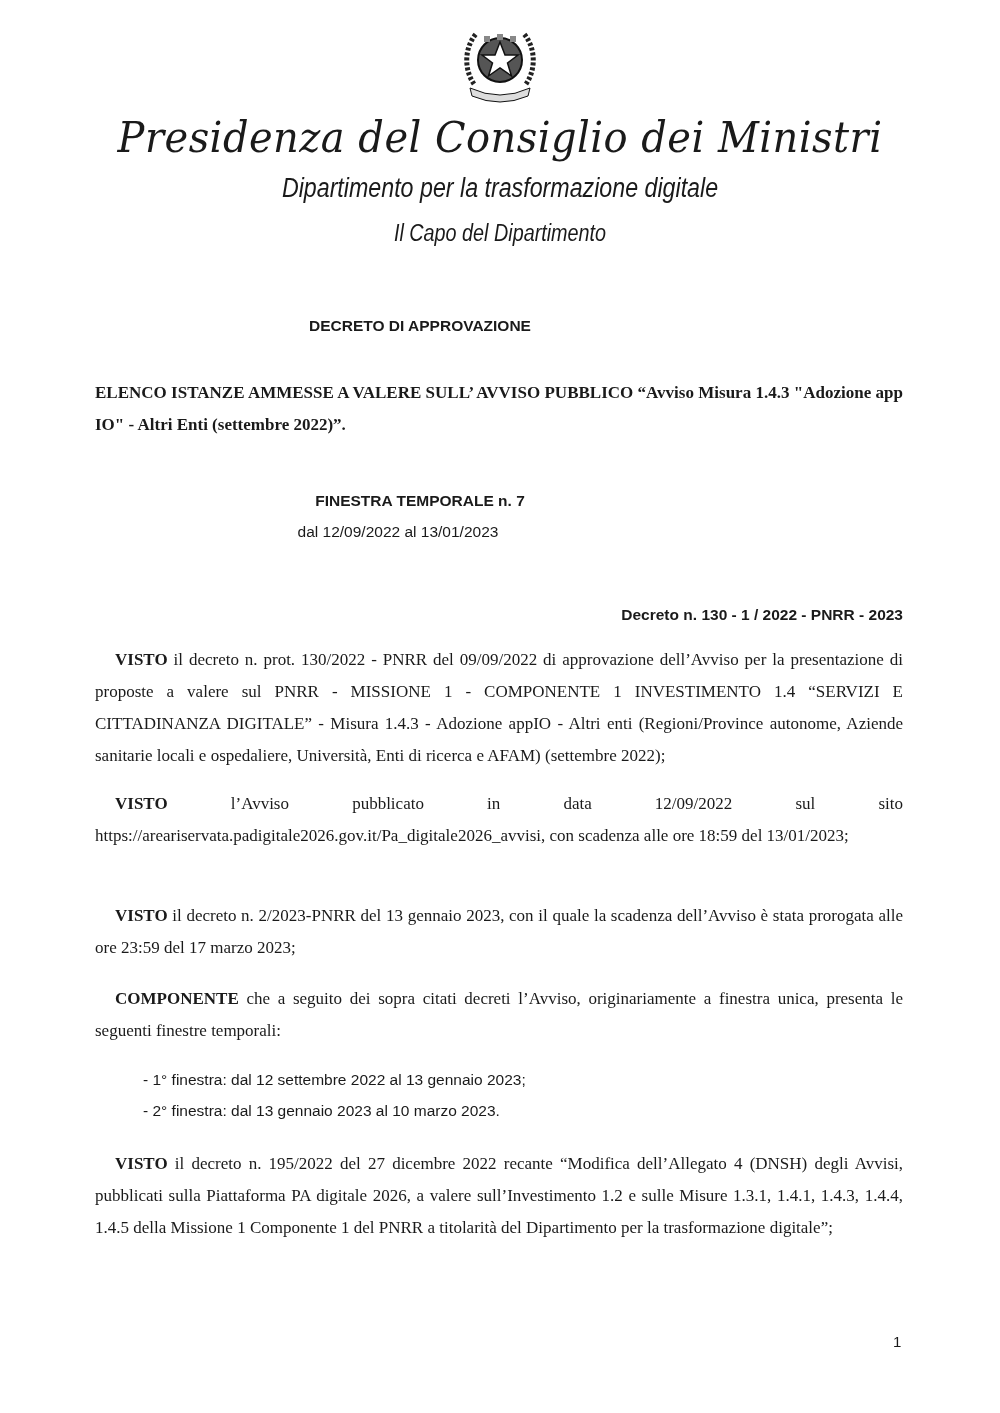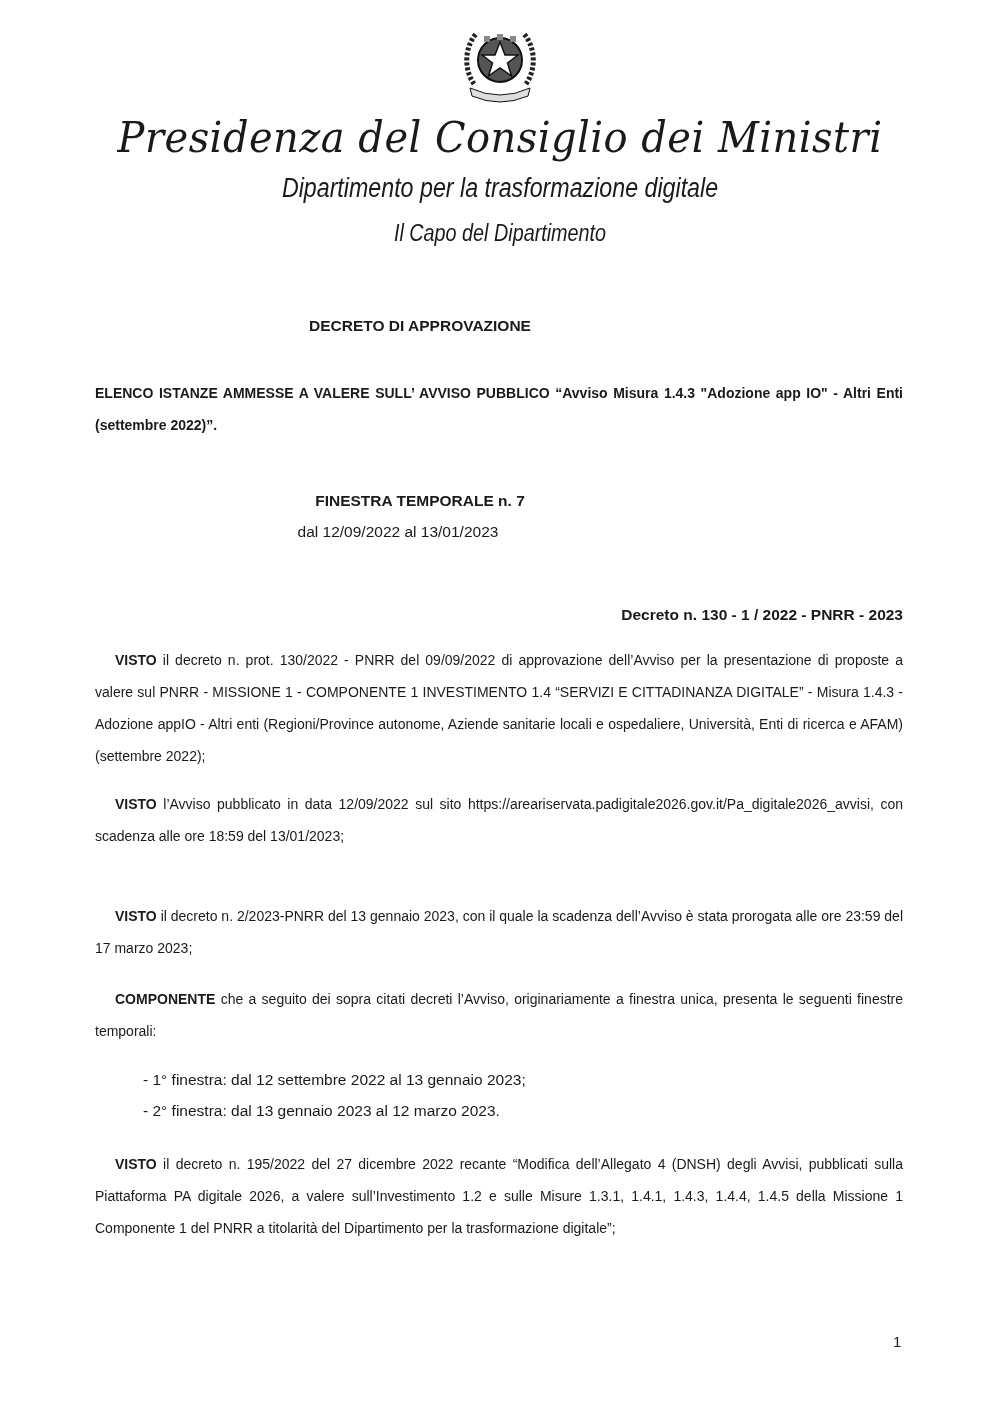--- a/index.html
+++ b/index.html
@@ -29,22 +29,22 @@
     }
     .center-bold {
       position: absolute; left: 0; width: 820px; text-align: center;
       font-weight: bold; font-size: 15.5px; margin-left: 10px;
     }
     .center-reg {
       position: absolute; left: 0; width: 796px; text-align: center; font-size: 15.5px;
     }
     .body-block {
       position: absolute; left: 95px; width: 808px;
-      font-size: 14px; line-height: 32px; text-align: justify;
-      font-family: Liberation Sans, sans-serif;
+      font-size: 17px; line-height: 32px; text-align: justify;
+      font-family: Liberation Serif, serif;
     }
     .body-block b { font-weight: bold; margin-left: 20px; }
     .title-block { top: 377px; font-weight: bold; }
     .decreto-num {
       position: absolute; right: 97px; top: 606px; font-weight: bold; font-size: 15.5px;
     }
     .list { position: absolute; left: 143px; font-size: 15.5px; }
     .page-num { position: absolute; left: 893px; top: 1333px; font-size: 15px; }
   </style>
 </head>
@@ -88,19 +88,19 @@
 
 <div class="body-block" style="top:900px;">
   <b>VISTO</b><span> il decreto n. 2/2023-PNRR del 13 gennaio 2023, con il quale la scadenza dell’Avviso è stata prorogata alle ore 23:59 del 17 marzo 2023;</span>
 </div>
 
 <div class="body-block" style="top:983px;">
   <b>COMPONENTE</b><span> che a seguito dei sopra citati decreti l’Avviso, originariamente a finestra unica, presenta le seguenti finestre temporali:</span>
 </div>
 
 <div class="list" style="top:1071px;text-align:center;">- 1° finestra: dal 12 settembre 2022 al 13 gennaio 2023;</div>
-<div class="list" style="top:1102px;">- 2° finestra: dal 13 gennaio 2023 al 12 marzo 2023.</div>
+<div class="list" style="top:1102px;">- 2° finestra: dal 13 gennaio 2023 al 10 marzo 2023.</div>
 
 <div class="body-block" style="top:1148px;">
   <b>VISTO</b><span> il decreto n. 195/2022 del 27 dicembre 2022 recante “Modifica dell’Allegato 4 (DNSH) degli Avvisi, pubblicati sulla Piattaforma PA digitale 2026, a valere sull’Investimento 1.2 e sulle Misure 1.3.1, 1.4.1, 1.4.3, 1.4.4, 1.4.5 della Missione 1 Componente 1 del PNRR a titolarità del Dipartimento per la trasformazione digitale”;</span>
 </div>
 
 <div class="page-num">1</div>
 
 </body></html>

